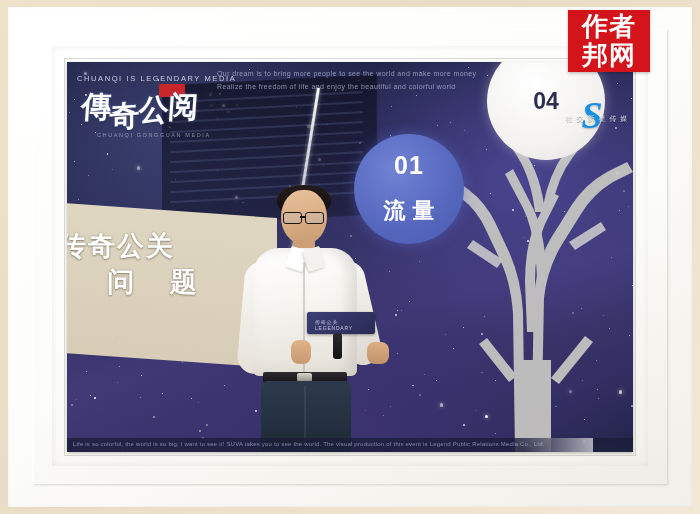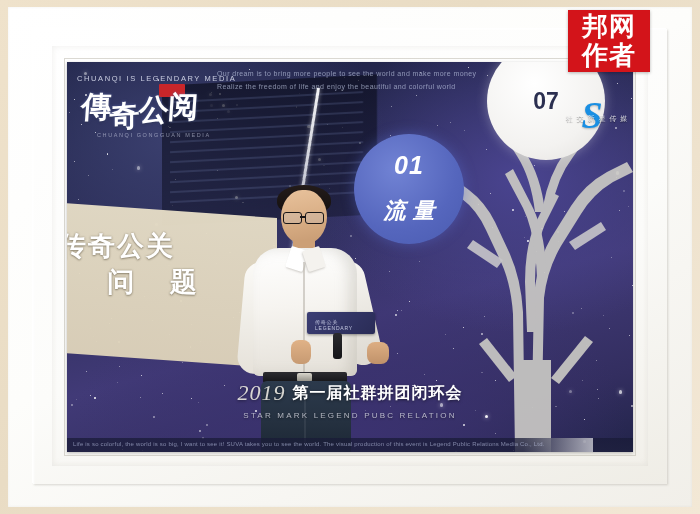--- a/index.html
+++ b/index.html
@@ -80,21 +80,20 @@
   #tree{position:absolute;right:-6px;top:20px;width:200px;height:370px;opacity:.92;}
   
   .sec-circle{
     position:absolute;border-radius:50%;
     display:flex;flex-direction:column;align-items:center;justify-content:center;
   }
   #circle-01{
     left:287px;top:72px;width:110px;height:110px;
     background:radial-gradient(circle at 38% 32%,#7183d4 0%,#5566bd 60%,#4a5bb0 100%);
     box-shadow:0 0 14px rgba(90,110,210,.45);
-    font-style:italic;
   }
   #circle-01 .num{color:#fff;font-size:25px;font-weight:bold;line-height:26px;letter-spacing:1px;}
   #circle-01 .cn{color:#fff;font-size:22px;font-weight:bold;letter-spacing:7px;margin-top:18px;text-indent:7px;}
   #circle-02{
     left:420px;top:-20px;width:118px;height:118px;
     background:radial-gradient(circle at 40% 35%,#ffffff 0%,#f3f2f0 62%,#e2e0dd 100%);
     box-shadow:0 0 12px rgba(255,255,255,.3);
   }
   #circle-02 .num{color:#2b2f50;font-size:23px;font-weight:bold;line-height:24px;}
   #circle-02 .cn{color:#2b2f50;font-size:20px;font-weight:bold;letter-spacing:6px;margin-top:2px;text-indent:6px;}
@@ -520,21 +519,21 @@
 
     <div id="hdr-logo-en">CHUANQI IS LEGENDARY MEDIA</div>
     <div id="logo-red"></div>
     <div id="logo-cn"><span class="c1">傳</span><span class="c2">奇</span><span class="c3">公</span><span class="c4">阅</span></div>
     <div id="logo-sub">CHUANQI GONGGUAN MEDIA</div>
 
     <div id="dream-1">Our dream is to bring more people to see the world and make more money</div>
     <div id="dream-2">Realize the freedom of life and enjoy the beautiful and colorful world</div>
 
     <div class="sec-circle" id="circle-02">
-      <div class="num">07</div>
+      <div class="num">04</div>
     </div>
     <div id="wm-s">S</div>
     <div id="wm-s-text">社 交 新 星 传 媒</div>
 
     <div class="sec-circle" id="circle-01">
       <div class="num">01</div>
       <div class="cn">流量</div>
     </div>
 
     <div id="person">
@@ -556,29 +555,25 @@
       <div class="p" id="p-buckle"></div>
       <div class="p" id="p-pants"></div>
       <div class="p" id="p-pants-seam"></div>
     </div>
 
     <div id="mic-flag">
       <div id="mic-flag-text">传奇公关 LEGENDARY</div>
     </div>
     <div id="mic-body"></div>
 
-    <div id="bottom-title">
-      <span id="bt-year">2019</span><span id="bt-cn">第一届社群拼团闭环会</span>
-      <div id="bt-en">STAR MARK LEGEND PUBC RELATION</div>
-    </div>
 
     <div id="ticker">
       <div id="ticker-text">Life is so colorful, the world is so big, I want to see it! SUVA takes you to see the world. The visual production of this event is Legend Public Relations Media Co., Ltd.</div>
       <div id="ticker-fade"></div>
     </div>
 
   </div>
 </div>
 
 <div id="badge">
+  <div class="bl">作者</div>
   <div class="bl">邦网</div>
-  <div class="bl">作者</div>
 </div>
 
 </body></html>

